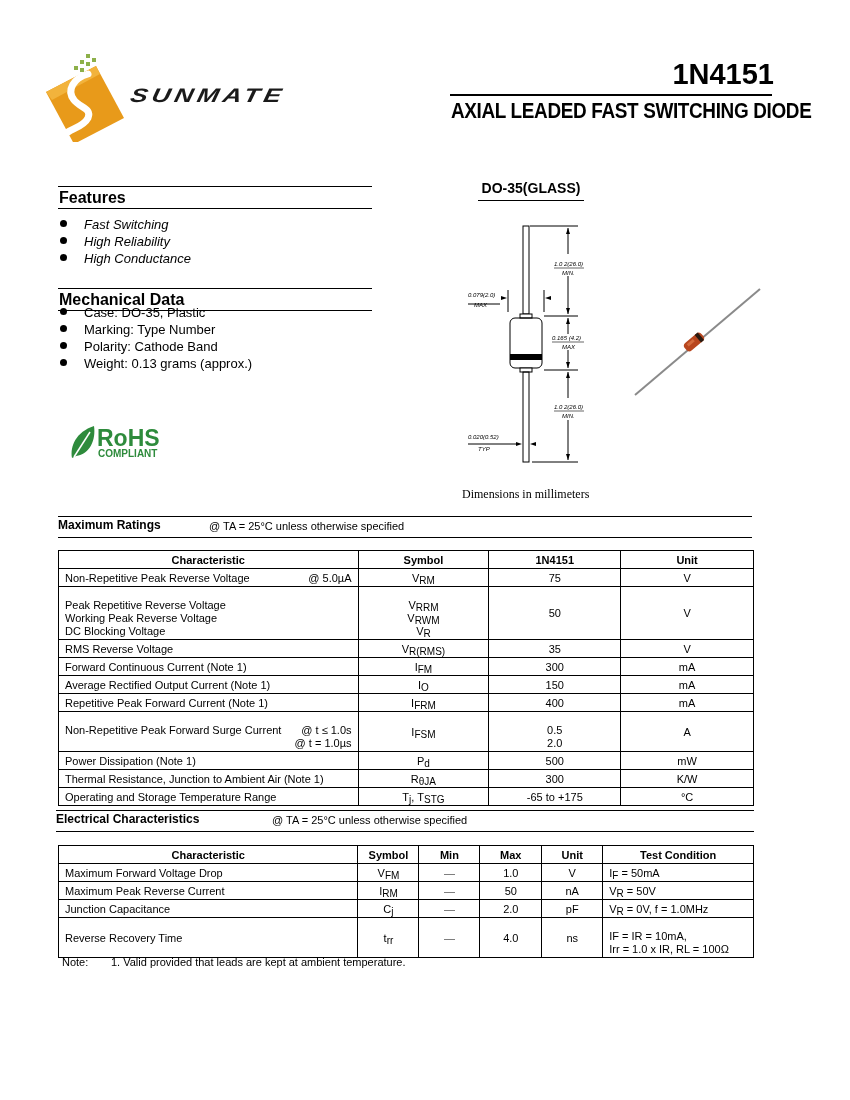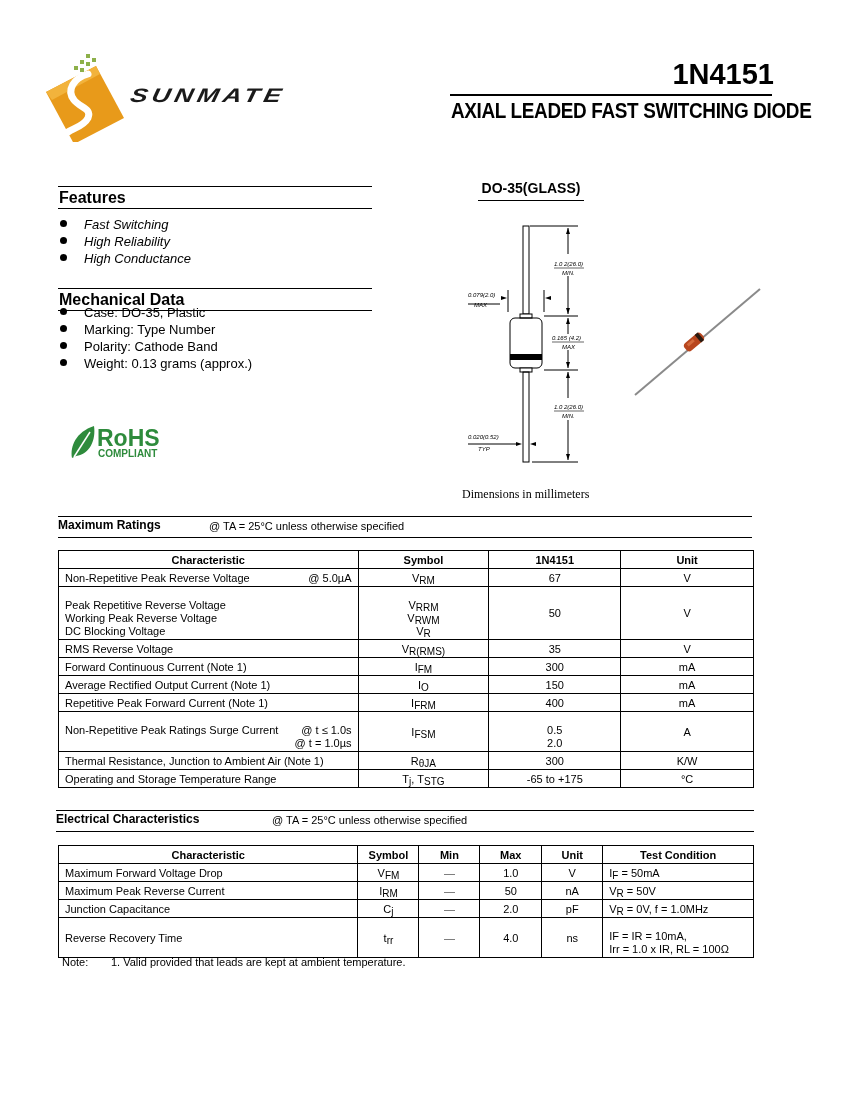--- a/index.html
+++ b/index.html
@@ -181,21 +181,21 @@
   <tbody>
       <tr>
     <th>Characteristic</th>
     <th>Symbol</th>
     <th>1N4151</th>
     <th>Unit</th>
   </tr>
   <tr>
     <td><span>Non-Repetitive Peak Reverse Voltage</span><span class="cond-right">@ 5.0µA</span></td>
     <td class="c"><span>V</span><sub>RM</sub></td>
-    <td class="c">67</td>
+    <td class="c">75</td>
     <td class="c">V</td>
   </tr>
   <tr>
     <td class="multiline"><span>Peak Repetitive Reverse Voltage</span><br><span>Working Peak Reverse Voltage</span><br><span>DC Blocking Voltage</span></td>
     <td class="c multiline"><span>V</span><sub>RRM</sub><br><span>V</span><sub>RWM</sub><br><span>V</span><sub>R</sub></td>
     <td class="c">50</td>
     <td class="c">V</td>
   </tr>
   <tr>
     <td>RMS Reverse Voltage</td>
@@ -215,24 +215,30 @@
     <td class="c">150</td>
     <td class="c">mA</td>
   </tr>
   <tr>
     <td>Repetitive Peak Forward Current (Note 1)</td>
     <td class="c"><span>I</span><sub>FRM</sub></td>
     <td class="c">400</td>
     <td class="c">mA</td>
   </tr>
   <tr>
-    <td class="multiline"><span>Non-Repetitive Peak Ratings Surge Current</span><span class="cond-right" style="text-align:right;"><span>@ t ≤ 1.0s</span><br><span>@ t = 1.0µs</span></span></td>
+    <td class="multiline"><span>Non-Repetitive Peak Forward Surge Current</span><span class="cond-right" style="text-align:right;"><span>@ t ≤ 1.0s</span><br><span>@ t = 1.0µs</span></span></td>
     <td class="c"><span>I</span><sub>FSM</sub></td>
     <td class="c multiline"><span>0.5</span><br><span>2.0</span></td>
     <td class="c">A</td>
+  </tr>
+  <tr>
+    <td>Power Dissipation (Note 1)</td>
+    <td class="c"><span>P</span><sub>d</sub></td>
+    <td class="c">500</td>
+    <td class="c">mW</td>
   </tr>
   <tr>
     <td>Thermal Resistance, Junction to Ambient Air (Note 1)</td>
     <td class="c"><span>R</span><sub>θJA</sub></td>
     <td class="c">300</td>
     <td class="c">K/W</td>
   </tr>
   <tr>
     <td>Operating and Storage Temperature Range</td>
     <td class="c"><span>T</span><sub>j</sub><span>, T</span><sub>STG</sub></td>

